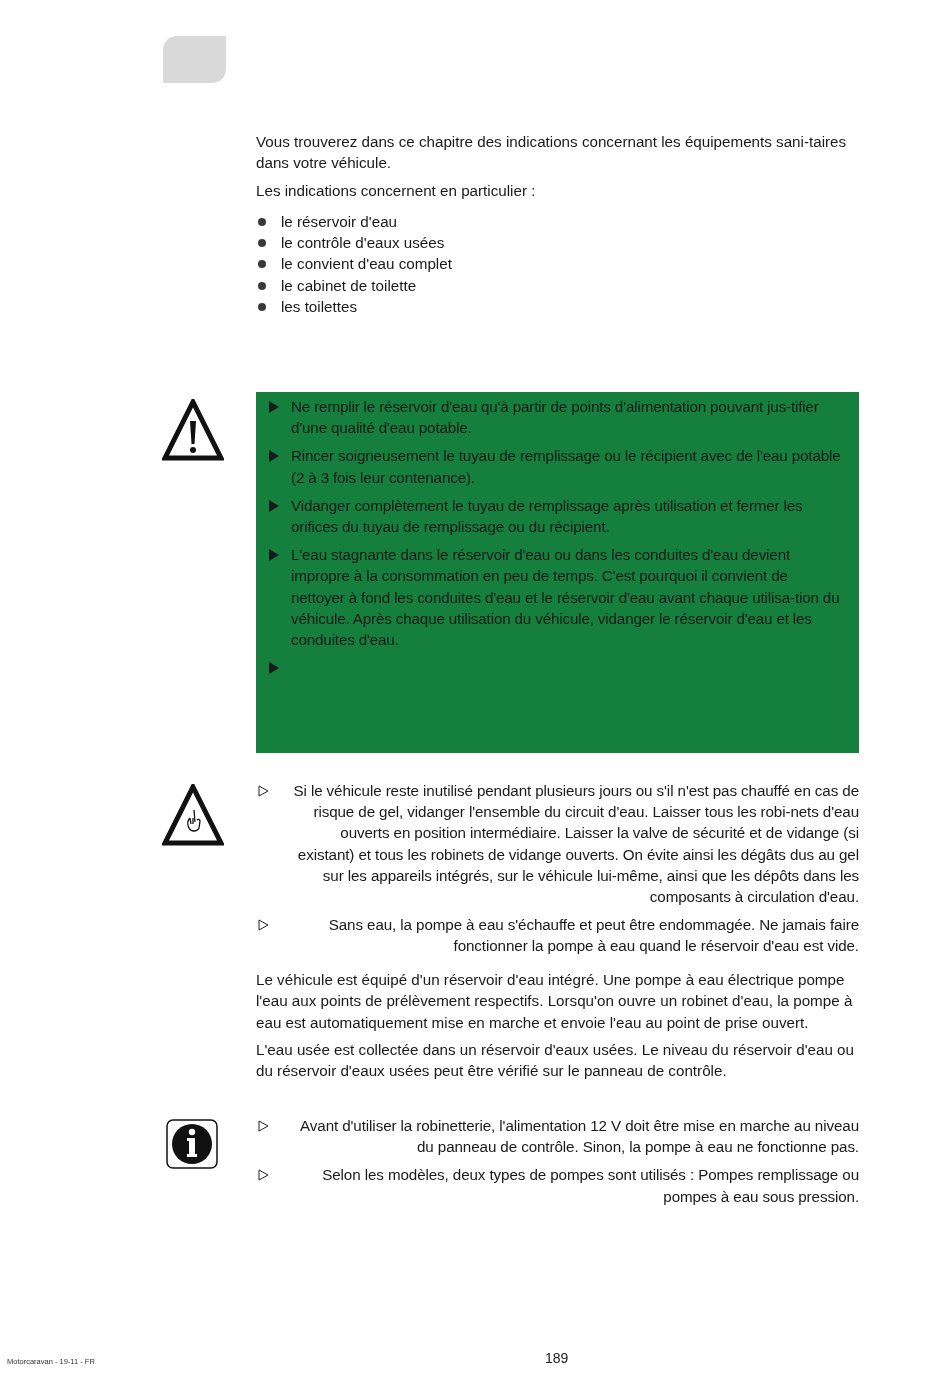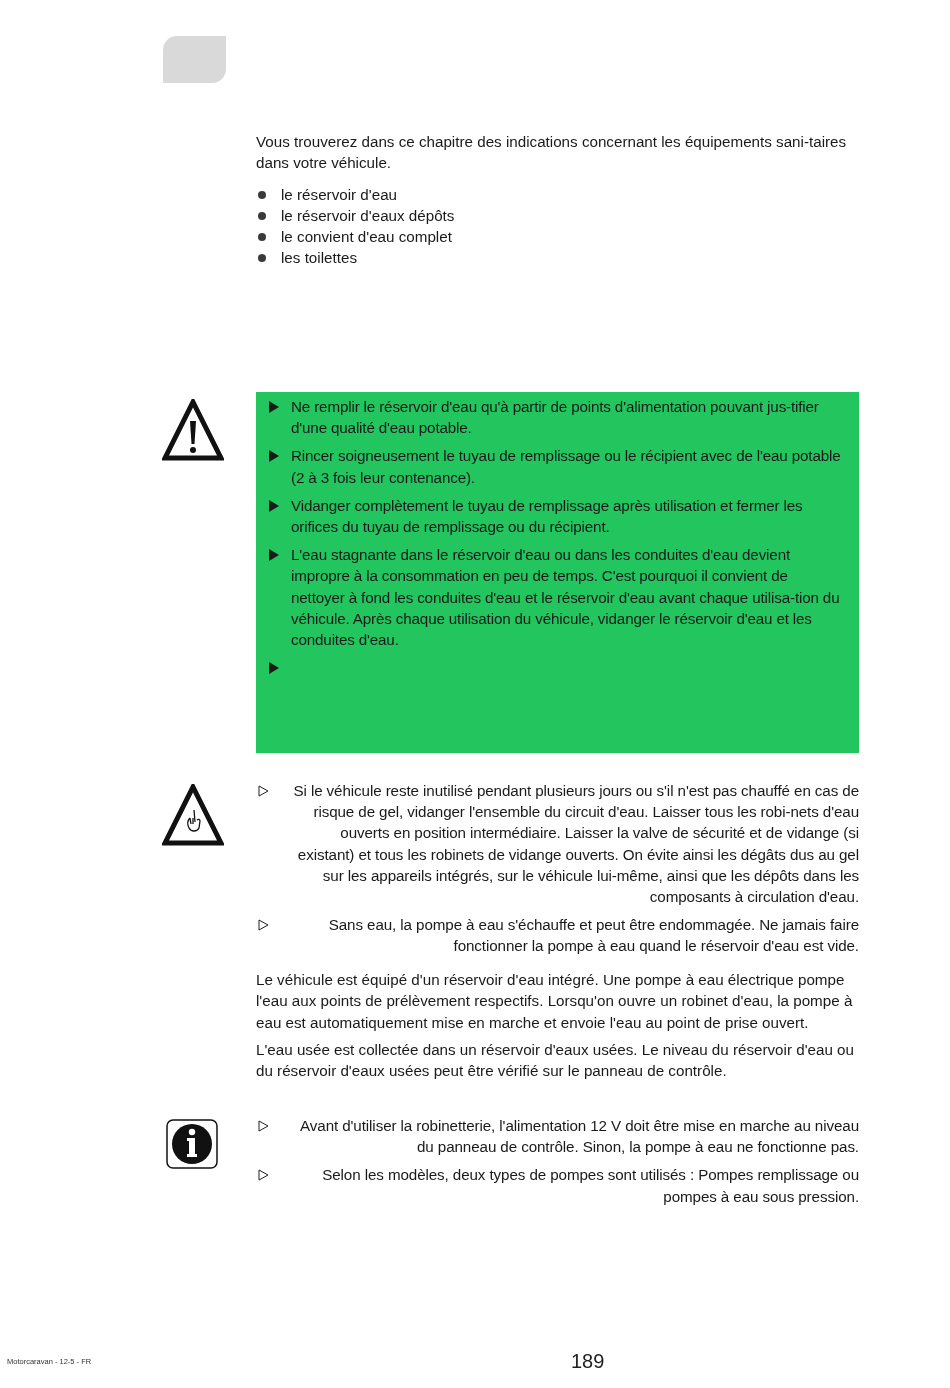--- a/index.html
+++ b/index.html
@@ -8,45 +8,47 @@
   .tab-marker { position:absolute; left:163px; top:36px; width:63px; height:47px;
                 background:#d9d9d9; border-radius:14px 0 14px 0; }
   .col { position:absolute; left:256px; width:603px; }
   .para { font-size:15.2px; line-height:21.3px; margin:0; }
   .intro { top:131px; }
   .intro .para + .para { margin-top:6px; }
   .bullets { list-style:none; margin:10px 0 0 0; padding:0; }
   .bullets li { font-size:15.2px; line-height:21.2px; position:relative; padding-left:25px; }
   .bullets li .dot { position:absolute; left:2px; top:7px; width:8px; height:8px; border-radius:50%; background:#3a3a3a; }
 
-  .warn-box { position:absolute; left:256px; top:392px; width:603px; height:361px; background:#22c55e; }
+  .warn-box { position:absolute; left:256px; top:392px; width:603px; height:361px; background:#15803d; }
   .warn-list { list-style:none; margin:0; padding:4px 14px 0 13px; }
   .warn-list li { font-size:15.2px; line-height:21.2px; position:relative; padding-left:22px; margin-bottom:7px; letter-spacing:-0.15px; }
   .warn-list li .tri { position:absolute; left:0; top:5px; width:0; height:0;
                        border-top:6px solid transparent; border-bottom:6px solid transparent; border-left:10px solid #1a1a1a; }
 
   .note-list { list-style:none; margin:0; padding:0;text-align:right; }
   .note-list li { font-size:15.2px; line-height:21.2px; position:relative; padding-left:25px; margin-bottom:7px; letter-spacing:-0.1px; }
   .note-list li .otri { position:absolute; left:2px; top:5px; width:11px; height:12px; }
 
   .icon { position:absolute; }
   .footer-left { position:absolute; left:7px; top:1357px; font-size:7.5px; color:#333; }
-  .page-num { position:absolute; left:571px; top:1350px; font-size:20px; color:#222; }
+  .page-num { position:absolute; left:545px; top:1350px; font-size:14px; color:#222; }
 </style>
 </head>
 <body>
 
 <div class="tab-marker"></div>
 
 <div class="col intro">
   <p class="para">Vous trouverez dans ce chapitre des indications concernant les équipements sani-taires dans votre véhicule.</p>
+  <p class="para">Les indications concernent en particulier :</p>
   <ul class="bullets">
     <li><span class="dot"></span><span>le réservoir d'eau</span></li>
-    <li><span class="dot"></span><span>le réservoir d'eaux dépôts</span></li>
+    <li><span class="dot"></span><span>le contrôle d'eaux usées</span></li>
     <li><span class="dot"></span><span>le convient d'eau complet</span></li>
+    <li><span class="dot"></span><span>le cabinet de toilette</span></li>
     <li><span class="dot"></span><span>les toilettes</span></li>
   </ul>
 </div>
 
 <svg class="icon" style="left:162px;top:399px" width="62" height="62" viewBox="0 0 62 62">
   <polygon points="31,3 59,59 3,59" fill="none" stroke="#111" stroke-width="5" stroke-linejoin="miter"></polygon>
   <path d="M28,22 L34,22 L32.5,45 L29.5,45 Z" fill="#111"></path>
   <circle cx="31" cy="51" r="3" fill="#111"></circle>
 </svg>
 
@@ -92,14 +94,14 @@
   <ul class="note-list">
     <li><svg class="otri" viewBox="0 0 11 12">
           <polygon points="1,1 10,6 1,11" fill="none" stroke="#222" stroke-width="1"></polygon>
         </svg><span>Avant d'utiliser la robinetterie, l'alimentation 12 V doit être mise en marche au niveau du panneau de contrôle. Sinon, la pompe à eau ne fonctionne pas.</span></li>
     <li><svg class="otri" viewBox="0 0 11 12">
           <polygon points="1,1 10,6 1,11" fill="none" stroke="#222" stroke-width="1"></polygon>
         </svg><span>Selon les modèles, deux types de pompes sont utilisés : Pompes remplissage ou pompes à eau sous pression.</span></li>
   </ul>
 </div>
 
-<div class="footer-left">Motorcaravan - 12-5 - FR</div>
+<div class="footer-left">Motorcaravan - 19-11 - FR</div>
 <div class="page-num">189</div>
 
 </body></html>

